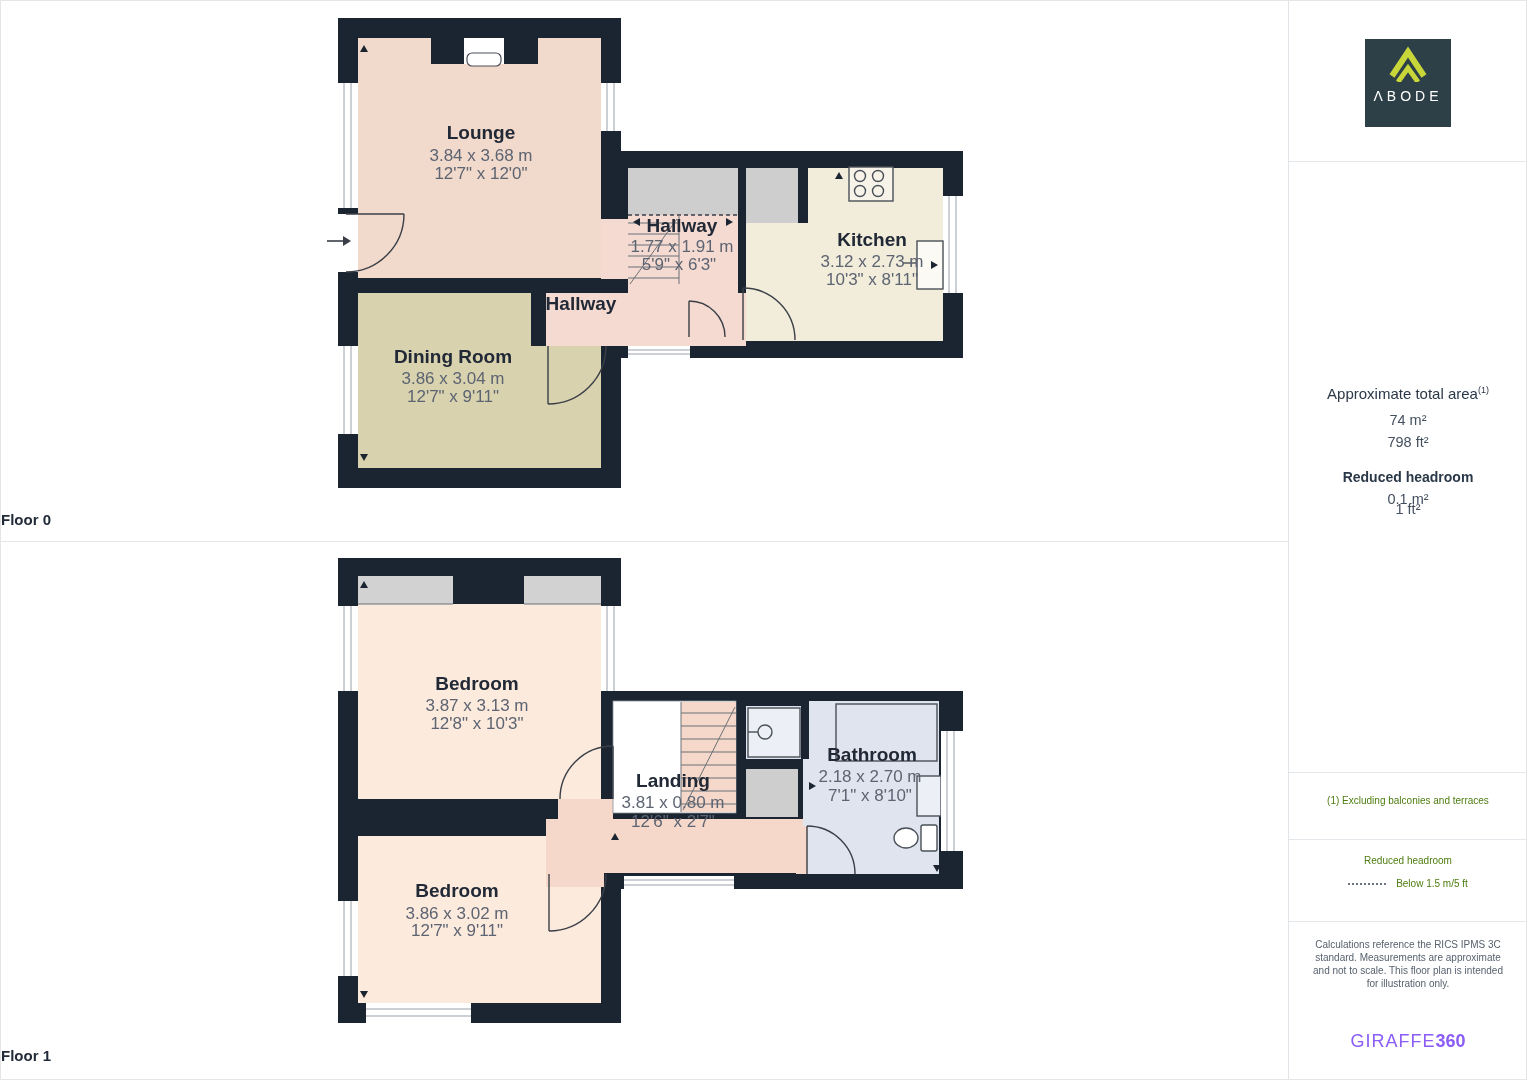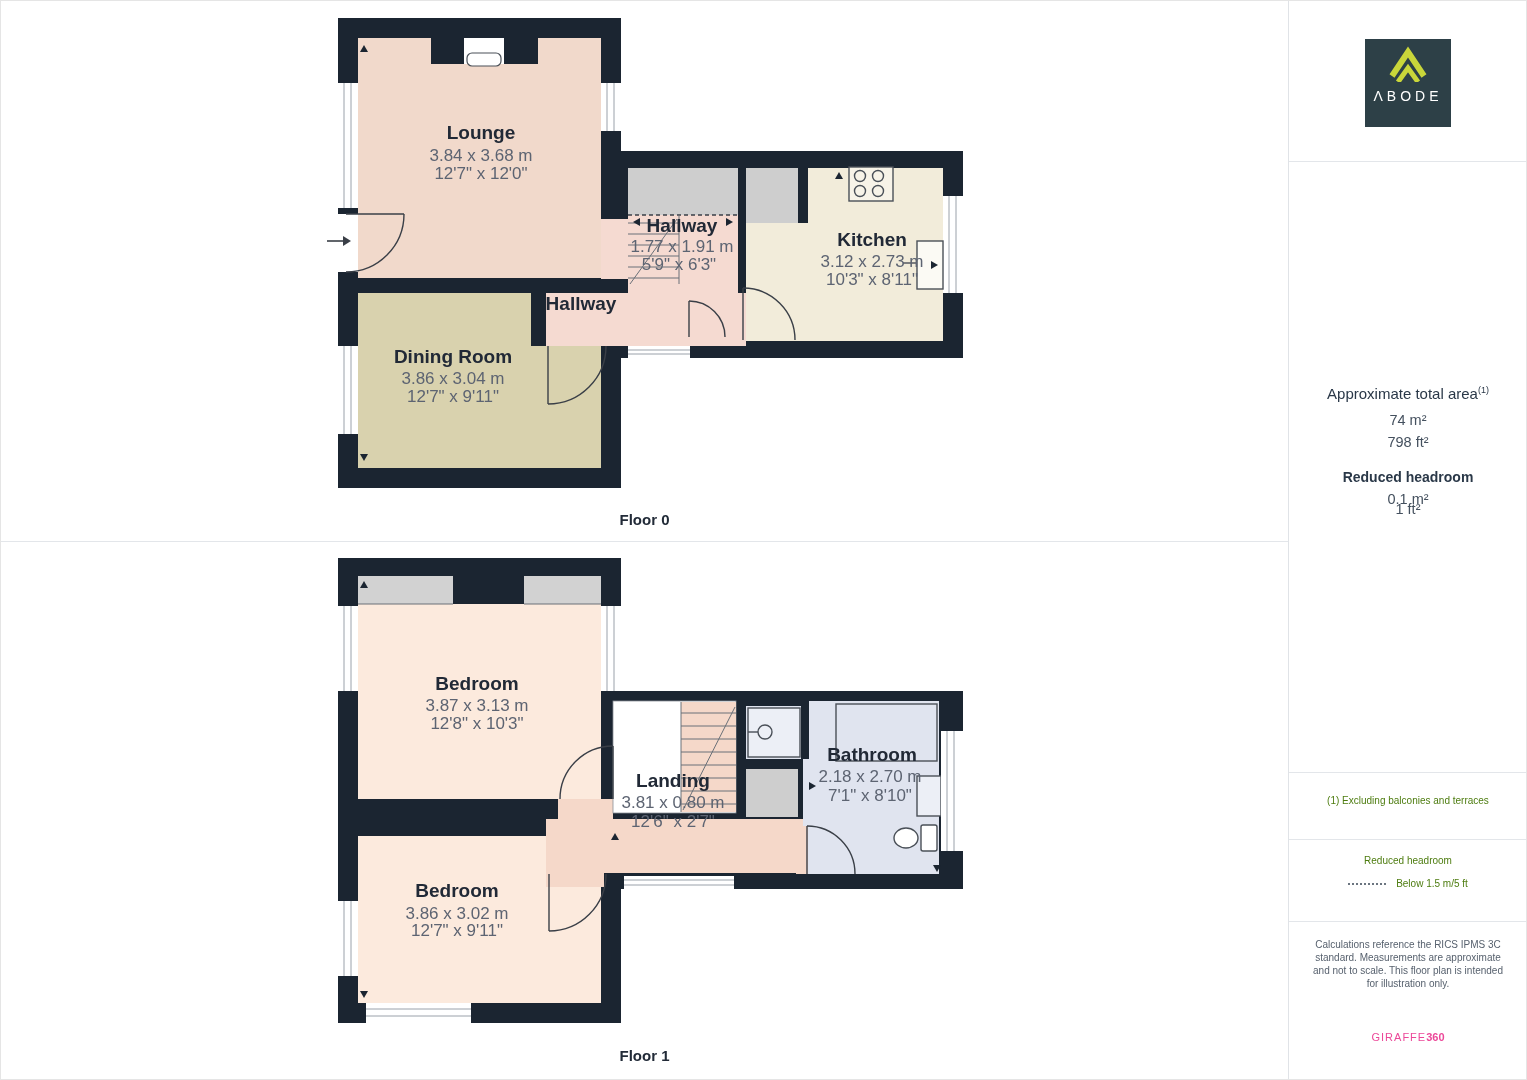--- a/index.html
+++ b/index.html
@@ -1,36 +1,36 @@
 <!DOCTYPE html>
 <html><head>
 <meta charset="utf-8">
 <style>
   html,body{margin:0;padding:0;background:#fff;}
   .canvas{position:relative;width:1527px;height:1080px;background:#fff;border:1px solid #e5e5e5;
           box-sizing:border-box;overflow:hidden;font-family:"Liberation Sans",sans-serif;}
   .plan{position:absolute;left:0;}
   .hline{position:absolute;height:1px;background:#e3e6ea;}
-  .floor-label{position:absolute;left:0;width:1287px;text-align:center;font-size:15px;
+  .floor-label{position:absolute;left:0;width:1287px;text-align:left;font-size:15px;
                font-weight:bold;color:#222b38;}
   
   .sidebar{position:absolute;left:1287px;top:0;width:239px;height:1080px;border-left:1px solid #e0e3e7;box-sizing:border-box;}
   .side-div{position:absolute;left:0;width:100%;height:1px;background:#e3e6ea;}
   .logo-box{position:absolute;left:50%;transform:translateX(-50%);top:38px;width:86px;height:88px;
             background:#2d4047;display:flex;flex-direction:column;align-items:center;justify-content:flex-end;padding-bottom:23px;box-sizing:border-box;}
   .logo-text{color:#fff;font-size:14px;letter-spacing:4px;margin-top:6px;}
   .side-block{position:absolute;left:0;width:100%;text-align:center;color:#44505e;}
   .area-title{font-weight:normal;font-size:15px;color:#2a3848;}
   .area-title sup{font-size:9px;}
   .val{font-size:14.5px;color:#44505e;}
   .sub-title{font-weight:bold;font-size:14px;color:#2a3848;}
   .note{font-size:10px;color:#4d7c0f;}
   .dotted{display:inline-block;width:38px;border-top:2px dotted #6b7580;vertical-align:middle;margin-right:10px;}
   .disclaimer{font-size:10px;color:#57616e;line-height:1.3;width:190px;margin:0 auto;}
-  .brand-footer{font-size:11px;color:#ec4899;letter-spacing:1px;}
+  .brand-footer{font-size:18px;color:#8b5cf6;letter-spacing:1px;}
   .brand-footer b{letter-spacing:0;}
   
   .wall{fill:#1b2531;}
   .room-name{font-family:"Liberation Sans",sans-serif;font-size:19px;font-weight:bold;fill:#212936;text-anchor:middle;}
   .room-dims{font-family:"Liberation Sans",sans-serif;font-size:17px;fill:#5d6472;text-anchor:middle;}
   .door{stroke:#3a3f47;stroke-width:1.4;fill:none;}
   .fix{stroke:#4a5058;stroke-width:1.4;}
   .winline{stroke:#9aa1aa;stroke-width:1;}
   .stair{stroke:#6a7078;stroke-width:1;}
   .marker{fill:#1b2531;}

